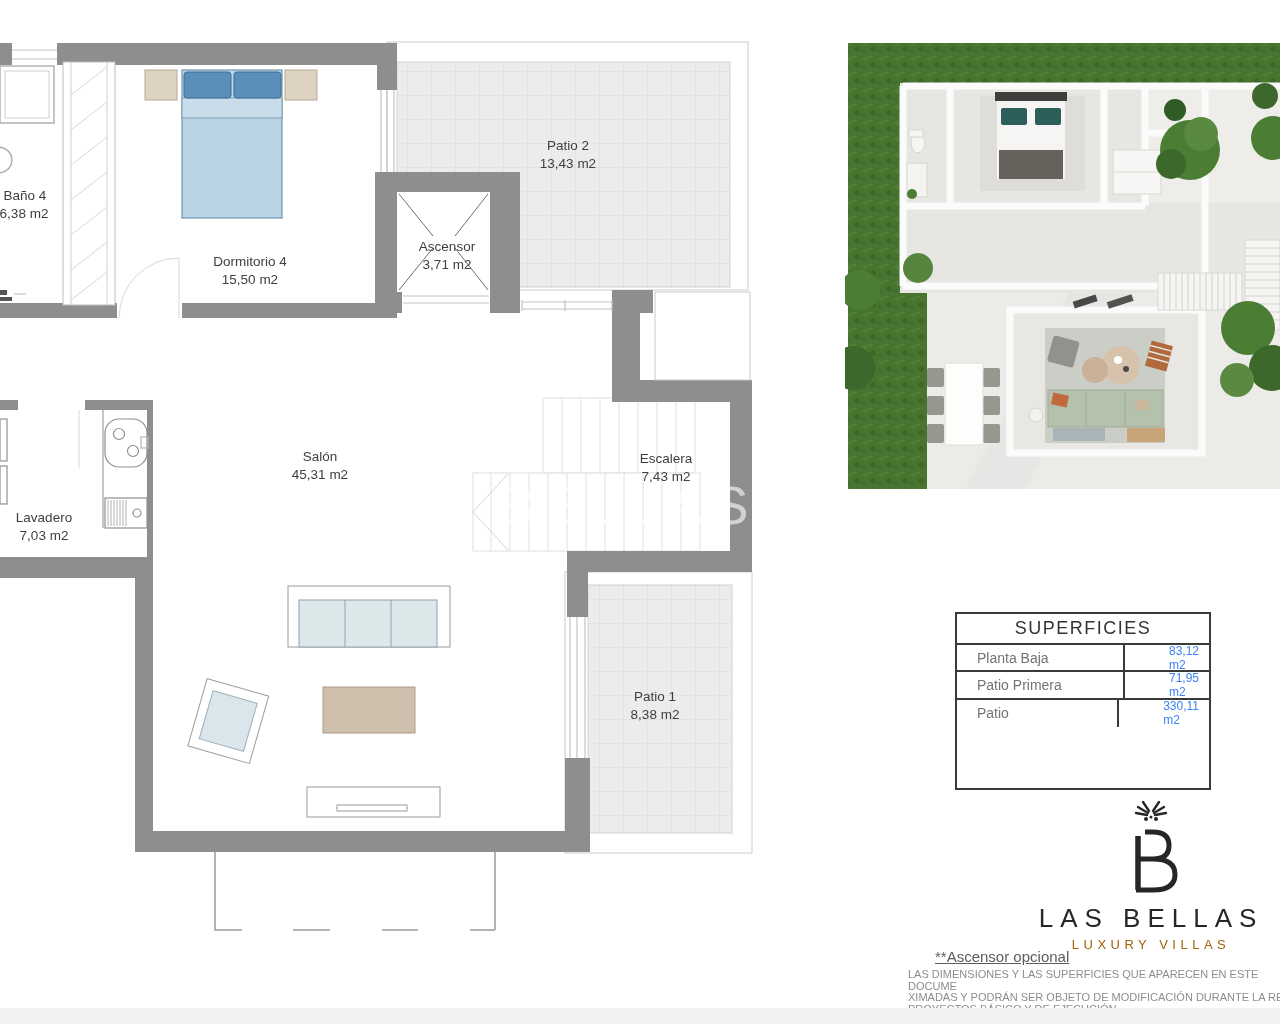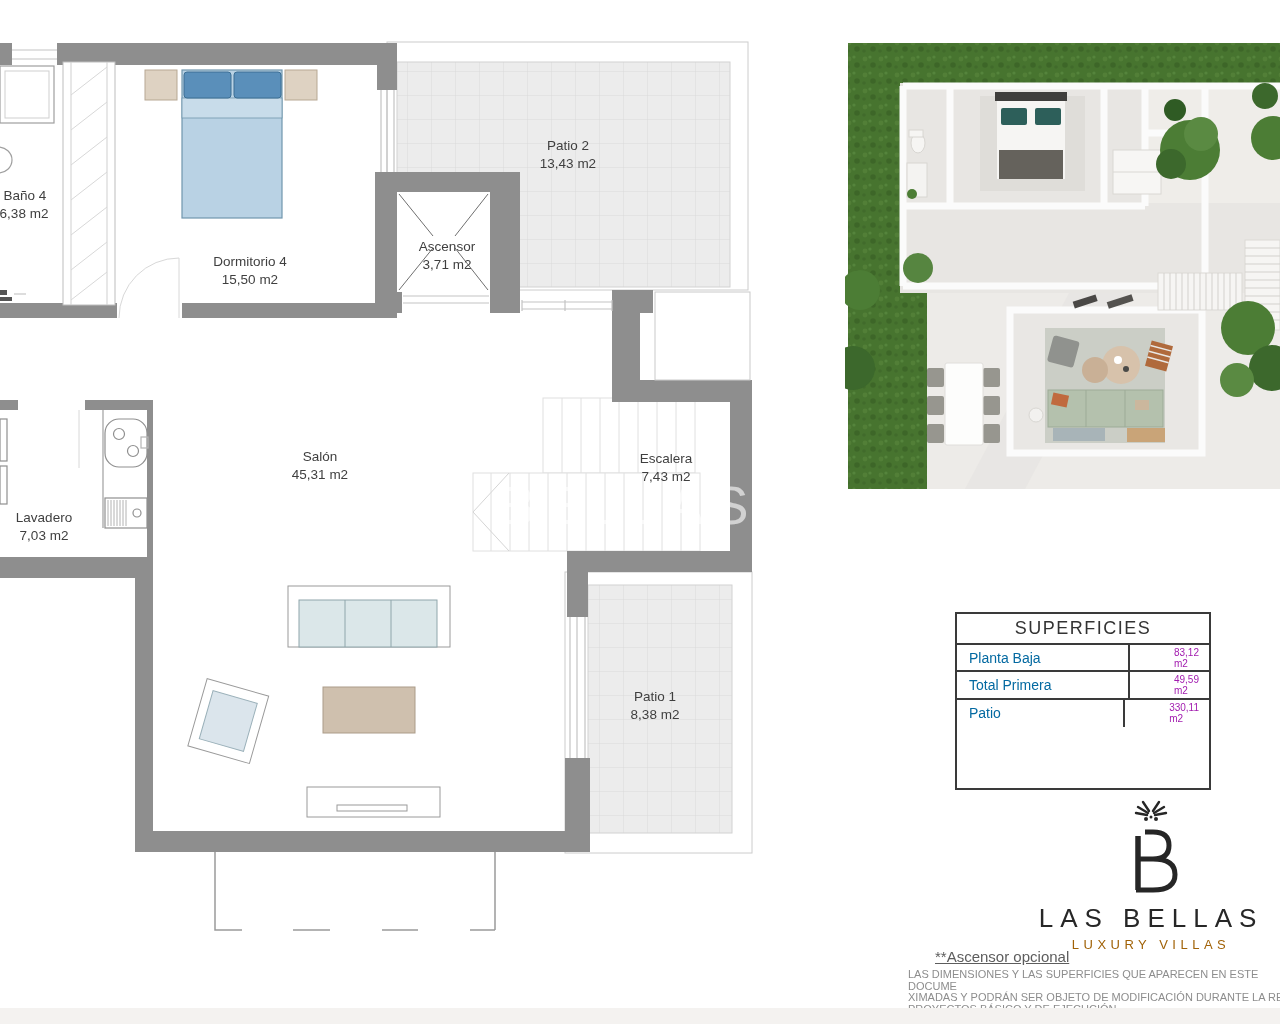--- a/index.html
+++ b/index.html
@@ -7,23 +7,23 @@
        font-family:"Liberation Sans",sans-serif;color:#3f3f3f;}
   .abs{position:absolute;}
   
   .sup-table{left:955px;top:612px;width:256px;height:178px;border:2px solid #3a3a3a;
              box-sizing:border-box;background:#fff;}
   .sup-header{height:29px;border-bottom:2px solid #3a3a3a;display:flex;align-items:center;
               justify-content:center;font-size:18px;letter-spacing:1.5px;color:#333;}
   .sup-row{height:27.4px;border-bottom:2px solid #3a3a3a;display:flex;box-sizing:border-box;}
   .sup-row:last-child{border-bottom:none;}
   .sup-label{width:181px;border-right:2px solid #3a3a3a;box-sizing:border-box;
-             display:flex;align-items:center;padding-left:12px;font-size:14px;color:#0369a1;}
+             display:flex;align-items:center;padding-left:20px;font-size:14px;color:#737373;}
   .sup-value{flex:1;display:flex;align-items:center;justify-content:flex-end;
-             padding-right:10px;font-size:10px;color:#a21caf;padding-left:44px;}
+             padding-right:10px;font-size:12px;color:#3b82f6;padding-left:44px;}
   
   .brand{left:1038px;top:797px;width:226px;text-align:center;}
   .brand-name{font-size:26px;letter-spacing:7px;color:#272727;margin-top:4px;white-space:nowrap;}
   .brand-tagline{font-size:13px;letter-spacing:4.5px;color:#a16207;margin-top:3px;white-space:nowrap;}
   
   .elevator-note{left:935px;top:948px;font-size:15px;color:#5d5d5d;text-decoration:underline;}
   .disclaimer{left:908px;top:969px;width:390px;font-size:11px;line-height:11.5px;color:#8d8d8d;}
   .bottom-strip{left:0;top:1008px;width:1280px;height:16px;background:#f4f2f0;}
   text{font-family:"Liberation Sans",sans-serif;}
 </style>
@@ -286,22 +286,22 @@
   </g>
 </svg>
 
 <div class="abs sup-table">
   <div class="sup-header">SUPERFICIES</div>
   <div class="sup-row">
     <div class="sup-label">Planta Baja</div>
     <div class="sup-value">83,12 m2</div>
   </div>
   <div class="sup-row">
-    <div class="sup-label">Total Primera</div>
-    <div class="sup-value">49,59 m2</div>
+    <div class="sup-label">Patio Primera</div>
+    <div class="sup-value">71,95 m2</div>
   </div>
   <div class="sup-row">
     <div class="sup-label">Patio</div>
     <div class="sup-value">330,11 m2</div>
   </div>
 </div>
 
 <div class="abs brand">
   <svg width="64" height="26" viewBox="0 0 64 26">
     <g stroke="#262626" stroke-width="2.4" stroke-linecap="round" fill="none">

